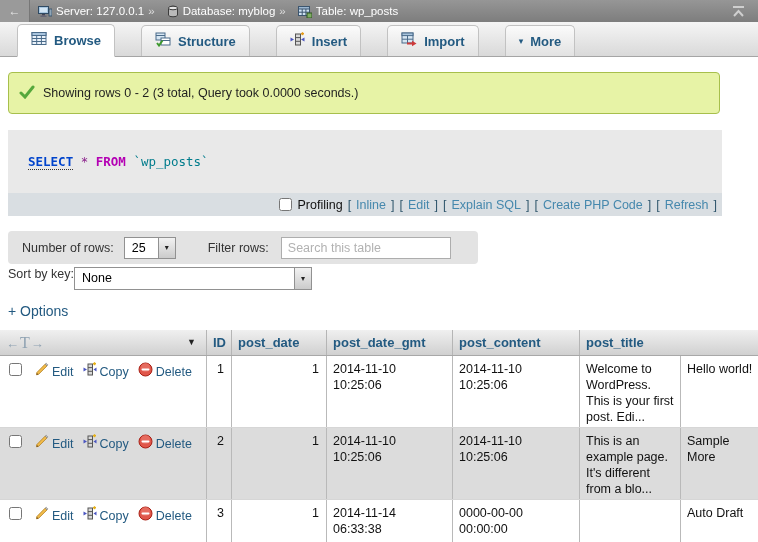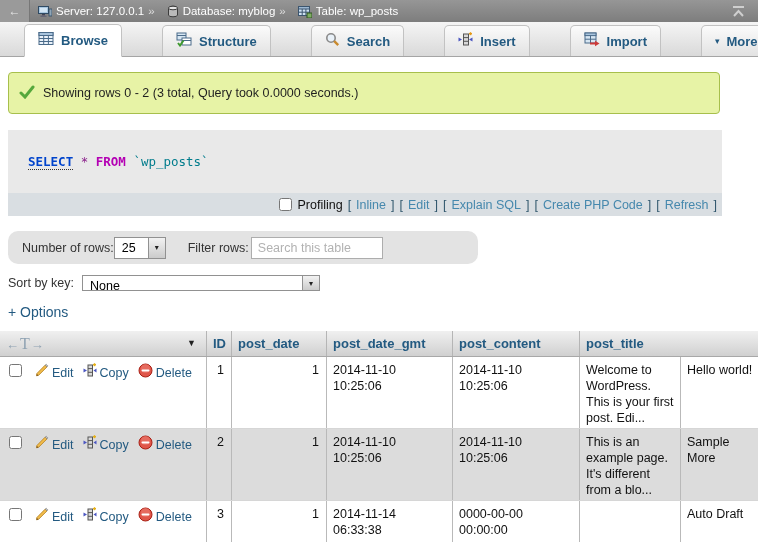--- a/index.html
+++ b/index.html
@@ -14,21 +14,21 @@
     border-right:1px solid #777; display:flex; align-items:center; justify-content:center;
     color:#e8e8e8; font-size:12px; cursor:pointer; }
   .crumb-icon { display:inline-flex; margin:0 4px 0 8px; }
   .crumb { color:#fff; }
   .sep { color:#ddd; margin:0 4px; }
   .page-collapse { margin-left:auto; margin-right:12px; display:inline-flex; cursor:pointer; }
 
   
   .tabbar { height:35px; background:linear-gradient(#f5f5f5,#d9d9d9);
     border-bottom:1px solid #a5a5a5; display:flex; align-items:flex-end; padding-left:4px; }
-  .tab { height:31px; margin:0 20px; padding:0 13px; display:flex; align-items:center; gap:7px;
+  .tab { height:31px; margin:0 13px; padding:0 13px; display:flex; align-items:center; gap:7px;
     border:1px solid #c2c2c2; border-bottom:none; border-radius:5px 5px 0 0;
     background:linear-gradient(#fbfbfb,#e2e2e2); cursor:pointer; }
   .tab .lbl { font-size:13px; font-weight:bold; color:#235a81; }
   .tab.active { background:#fff; height:33px; margin-bottom:-1px; border-bottom:1px solid #fff; }
   .more-chevron { color:#235a81; font-size:9px; }
 
   
   .message { margin:15px 38px 0 8px; height:42px; background:#e7f3a6;
     border:1px solid #a7bf4c; border-radius:4px; display:flex; align-items:center;
     padding:0 10px; gap:8px; font-size:12.5px; color:#1f1f1f; }
@@ -42,35 +42,35 @@
   .kw-from { color:#b400b4; font-weight:bold; }
   .ident { color:#007c8c; }
   .profiling-row { background:#d9dee2; height:23px; display:flex; align-items:center;
     justify-content:flex-end; gap:5px; padding-right:5px; font-size:12.5px; color:#111; }
   .profiling-row input { width:13px; height:13px; }
   .bracket { color:#32586e; }
   .plink { color:#4688ad; }
 
   
   .rows-bar { margin:15px 0 0 8px; width:470px; height:33px; background:#e3e3e3;
-    border-radius:10px; display:flex; align-items:center; padding:0 14px; 
+    border-radius:4px; display:flex; align-items:center; padding:0 14px; gap:10px;
     font-size:12.5px; color:#333; }
   .fake-select { background:#fff; border:1px solid #919191; display:flex; height:22px;
     cursor:pointer; }
   .fake-select .val { flex:1; padding-left:7px; line-height:20px; font-size:12.5px; color:#000; }
   .fake-select .btn { width:17px; background:linear-gradient(#f2f2f2,#cbcbcb);
     border-left:1px solid #919191; display:flex; align-items:center; justify-content:center;
     font-size:8px; color:#222; }
   .sel-25 { width:52px; margin-right:22px; }
-  .filter-input { width:132px; height:22px; border:1px solid #adadad; padding-left:6px;
+  .filter-input { width:170px; height:22px; border:1px solid #adadad; padding-left:6px;
     font-size:12.5px; font-family:"Liberation Sans",sans-serif; color:#333; margin-left:2px; }
   .filter-input::placeholder { color:#b2b2b2; }
-  .sort-row { margin:11px 0 0 8px; display:flex; align-items:center; gap:8px;
+  .sort-row { margin:3px 0 0 8px; display:flex; align-items:flex-start; 
     font-size:12.5px; color:#333; }
-  .sel-none { width:238px; height:16px; }
+  .sel-none { width:238px; height:23px; }
   .options-link { display:inline-block; margin:14px 0 12px 8px; font-size:14px;
     color:#235a81; line-height:14px; }
 
   
   .grid { width:758px; display:grid; grid-template-columns:207px 25px 95px 126px 127px 101px 1fr; }
   .thead { background:linear-gradient(#f0f0f0,#d0d0d0); border-bottom:1px solid #a8a8a8; }
   .thead > div { height:25px; line-height:25px; font-size:13px; font-weight:bold; color:#235a81;
     padding-left:6px; border-right:1px solid #b5b5b5; cursor:pointer; }
   .thead > div:last-child { border-right:none; }
   .th-first { display:flex; align-items:center; }
@@ -159,29 +159,20 @@
           <rect x="6" y="6" width="9" height="7" fill="#fff" stroke="#4a6b8a"></rect>
           <line x1="6" y1="8.5" x2="15" y2="8.5" stroke="#4a6b8a"></line>
           <polyline points="2,11 4,13.5 7.5,8.5" fill="none" stroke="#3f9a2f" stroke-width="2"></polyline>
         </svg>
     </span>
     <span class="lbl">Structure</span>
   </div>
   <div class="tab">
     <span>
       <svg width="15" height="15" viewBox="0 0 15 15">
-          <circle cx="6" cy="6" r="4.2" fill="#e9f1f8" stroke="#8a8a8a" stroke-width="1.6"></circle>
-          <line x1="9.2" y1="9.2" x2="13.2" y2="13.2" stroke="#c98a2e" stroke-width="2.4"></line>
-        </svg>
-    </span>
-    <span class="lbl">Search</span>
-  </div>
-  <div class="tab">
-    <span>
-      <svg width="15" height="15" viewBox="0 0 15 15">
           <rect x="5.5" y="2" width="5" height="11" fill="#d9d9d9" stroke="#555"></rect>
           <line x1="5.5" y1="5.6" x2="10.5" y2="5.6" stroke="#555"></line>
           <line x1="5.5" y1="9.3" x2="10.5" y2="9.3" stroke="#555"></line>
           <polygon points="0.5,5.5 4,7.5 0.5,9.5" fill="#4a55c0"></polygon>
           <polygon points="14.5,5.5 11,7.5 14.5,9.5" fill="#4a55c0"></polygon>
           <rect x="11" y="1" width="3" height="1.4" fill="#e59a18"></rect>
           <rect x="11.8" y="0.2" width="1.4" height="3" fill="#e59a18"></rect>
         </svg>
     </span>
     <span class="lbl">Insert</span>

